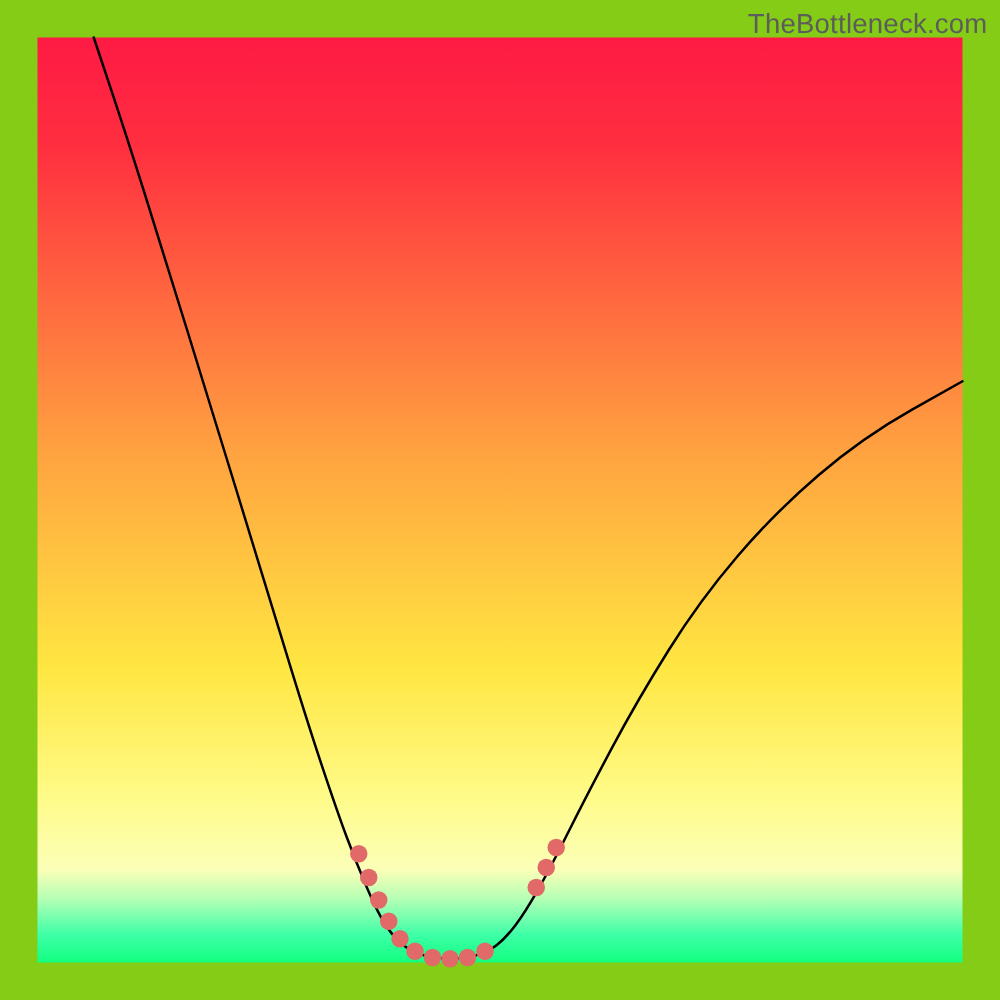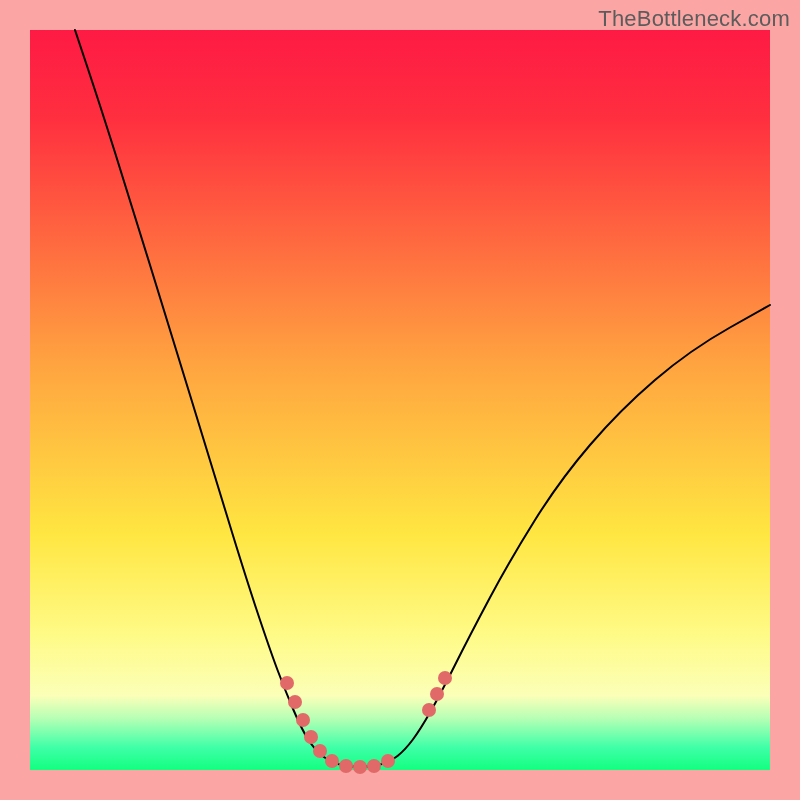--- a/index.html
+++ b/index.html
@@ -10,21 +10,21 @@
     overflow: hidden;
     background: #000;
     font-family: Arial, Helvetica, sans-serif;
   }
   .frame {
     position: absolute;
     left: 0;
     top: 0;
     width: 800px;
     height: 800px;
-    background: #fca5a5;
+    background: #84cc16;
   }
   .plot-area {
     position: absolute;
     left: 30px;
     top: 30px;
     width: 740px;
     height: 740px;
     
     background: linear-gradient(
       to bottom,

